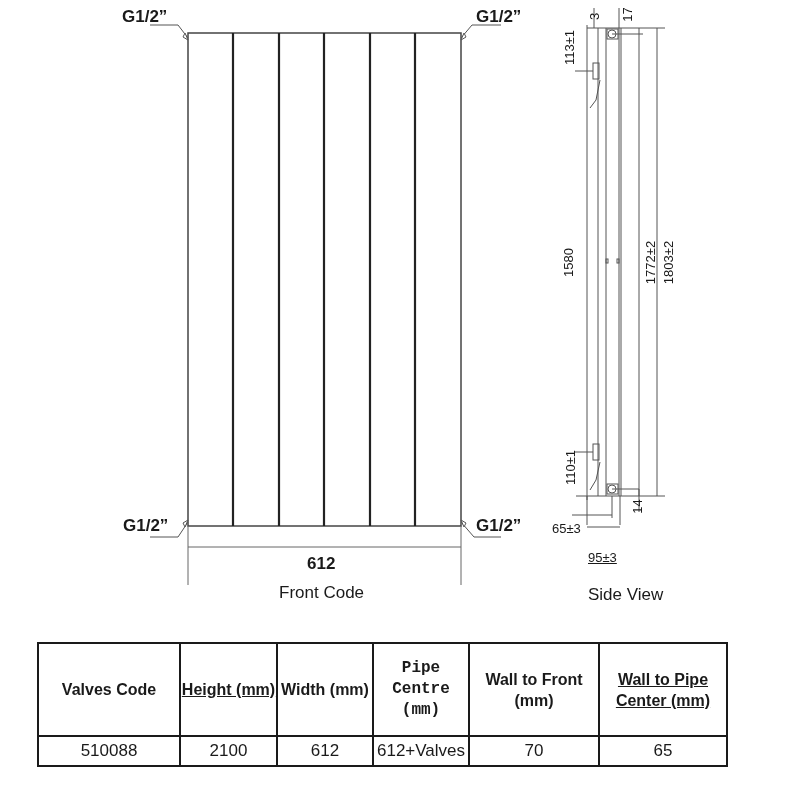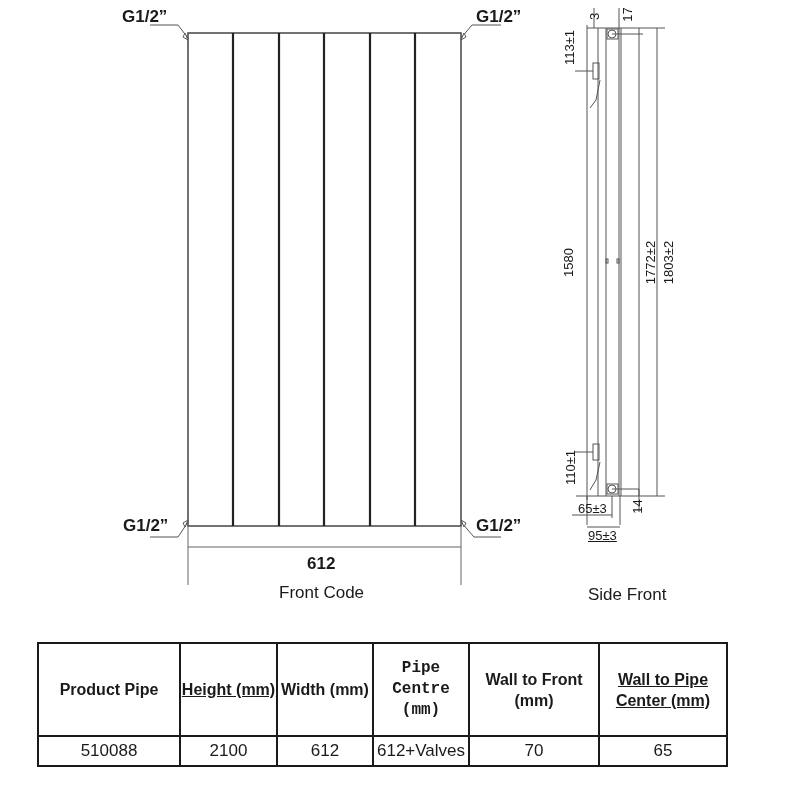--- a/index.html
+++ b/index.html
@@ -101,29 +101,29 @@
 
   
   <span class="lbl dimv" style="left:591px;top:10px;">3</span>
   <span class="lbl dimv" style="left:620px;top:8px;">17</span>
   <span class="lbl dimv" style="left:552px;top:41px;">113±1</span>
   <span class="lbl dimv" style="left:554px;top:256px;">1580</span>
   <span class="lbl dimv" style="left:629px;top:256px;">1772±2</span>
   <span class="lbl dimv" style="left:647px;top:256px;">1803±2</span>
   <span class="lbl dimv" style="left:553px;top:461px;">110±1</span>
   <span class="lbl dimv" style="left:630px;top:500px;">14</span>
-  <span class="lbl dims" style="left:552px;top:502px;margin-left:26px;">65±3</span>
-  <span class="lbl dims" style="left:588px;top:529px;text-decoration:underline;">95±3</span>
-  <span class="lbl view-title" style="left:588px;top:586px;">Side Front</span>
+  <span class="lbl dims" style="left:552px;top:522px;">65±3</span>
+  <span class="lbl dims" style="left:588px;top:551px;text-decoration:underline;">95±3</span>
+  <span class="lbl view-title" style="left:588px;top:586px;">Side View</span>
 </div>
 
 <table class="spec-table">
   <thead>
     <tr>
-      <th class="c1">Product  Pipe</th>
+      <th class="c1">Valves  Code</th>
       <th class="c2">Height (mm)</th>
       <th class="c3">Width (mm)</th>
       <th class="c4">Pipe Centre (mm)</th>
       <th class="c5">Wall to Front (mm)</th>
       <th class="c6">Wall to Pipe Center (mm)</th>
     </tr>
   </thead>
   <tbody>
     <tr>
       <td>510088</td>

